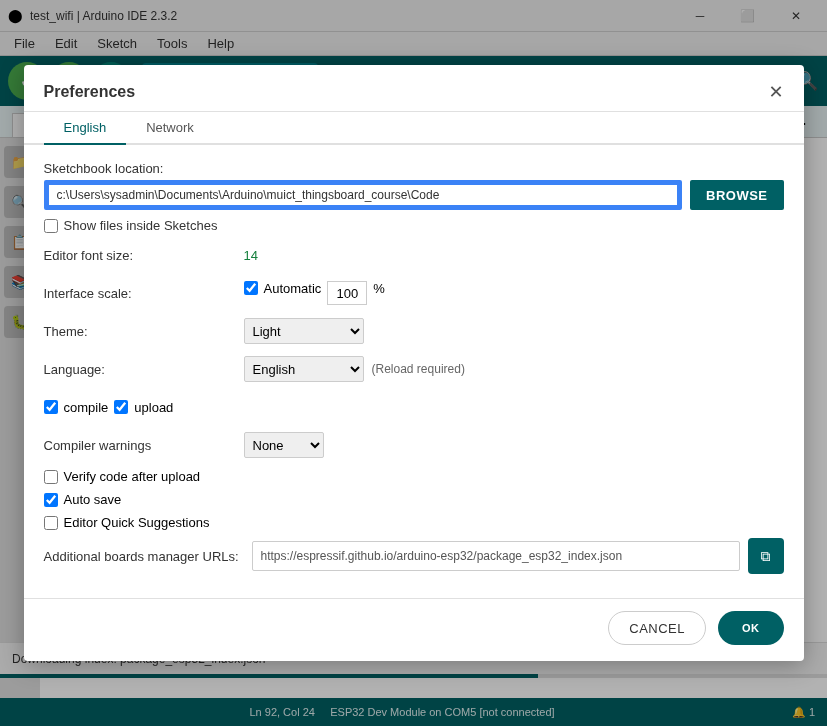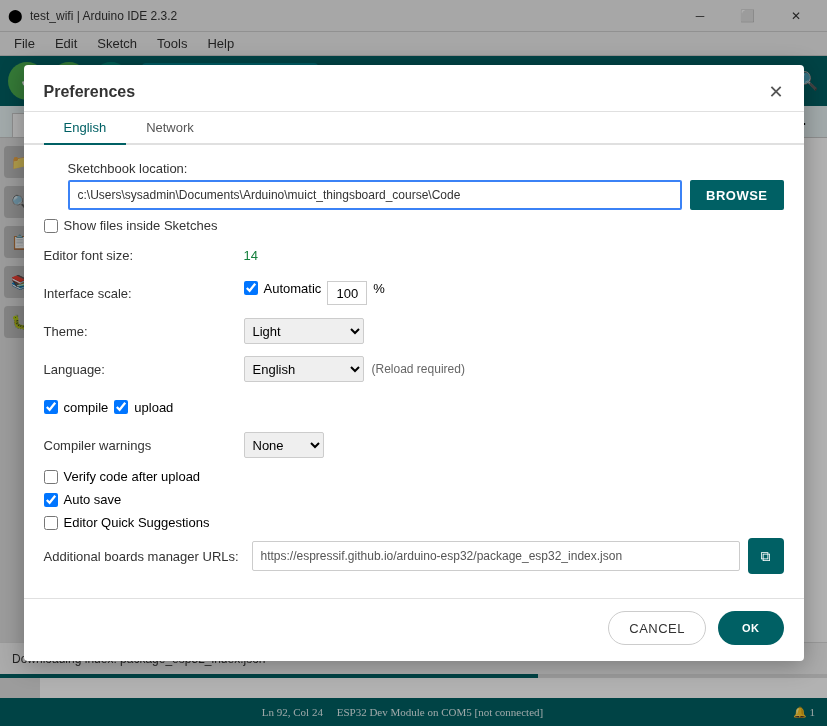--- a/index.html
+++ b/index.html
@@ -287,21 +287,21 @@
       gap: 8px;
     }
     .sketchbook-label {
       font-size: 13px;
       color: #333;
       margin-bottom: 4px;
     }
     .sketchbook-input {
       flex: 1;
       height: 30px;
-      border: 2px solid #3b82f6;
+      border: 5px solid #3b82f6;
       padding: 0 8px;
       font-size: 12px;
       color: #333;
       border-radius: 2px;
     }
     .browse-btn {
       background: #006064;
       color: white;
       border: none;
       height: 30px;
@@ -498,21 +498,21 @@
   <div class="ide-editor"></div>
 </div>
 
 <div style="position:absolute; bottom:52px; left:0; right:0; height:32px; background:#f5f5f5; display:flex; align-items:center; padding:0 12px; border-top:1px solid #ddd; z-index:50;">
   <span style="font-size:12px;color:#333;">Downloading index: package_esp32_index.json</span>
 </div>
 <div style="position:absolute; bottom:48px; left:0; right:0; height:4px; background:#e0e0e0; z-index:51;">
   <div style="height:100%; background:#006064; width:65%;"></div>
 </div>
 
-<div class="status-bar" style="bottom:0;font-family:Liberation Serif, serif;">
+<div class="status-bar" style="bottom:0;">
   <span class="status-bar-text">
     <span>Ln 92, Col 24</span>
     &nbsp;&nbsp;&nbsp;
     <span>ESP32 Dev Module on COM5 [not connected]</span>
   </span>
   <div class="status-bar-right">
     <span>🔔</span>
     <span>1</span>
   </div>
 </div>
@@ -525,21 +525,21 @@
       <button class="dialog-close">✕</button>
     </div>
 
     <div class="dialog-tabs">
       <button class="dialog-tab active">English</button>
       <button class="dialog-tab">Network</button>
     </div>
 
     <div class="dialog-content">
 
-      <div style="margin-bottom:8px;margin-left:24px;">
+      <div style="margin-bottom:8px;">
         <div class="sketchbook-label">Sketchbook location:</div>
         <div class="sketchbook-row">
           <input type="text" class="sketchbook-input" value="c:\Users\sysadmin\Documents\Arduino\muict_thingsboard_course\Code" style="">
           <button class="browse-btn">BROWSE</button>
         </div>
       </div>
 
       <div class="checkbox-row">
         <input type="checkbox" class="pref-checkbox" style="">
         <span class="pref-label">Show files inside Sketches</span>

